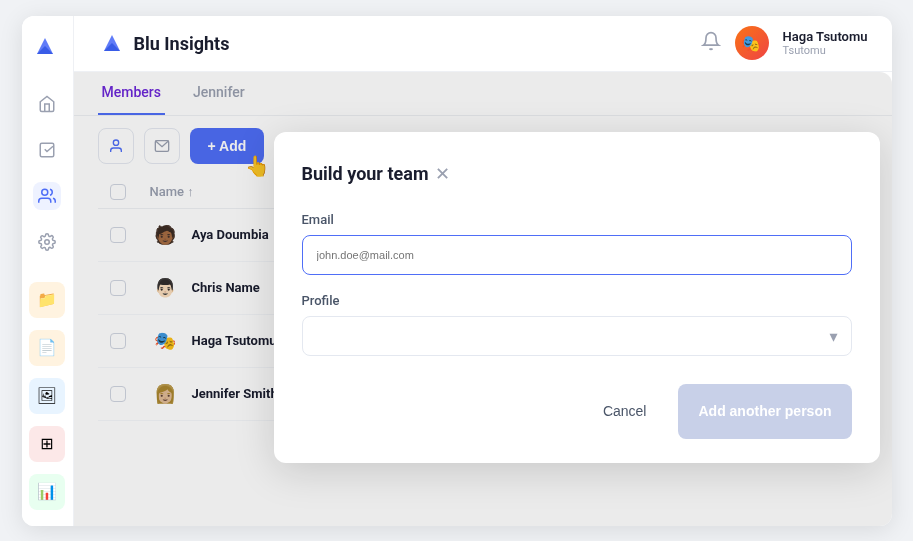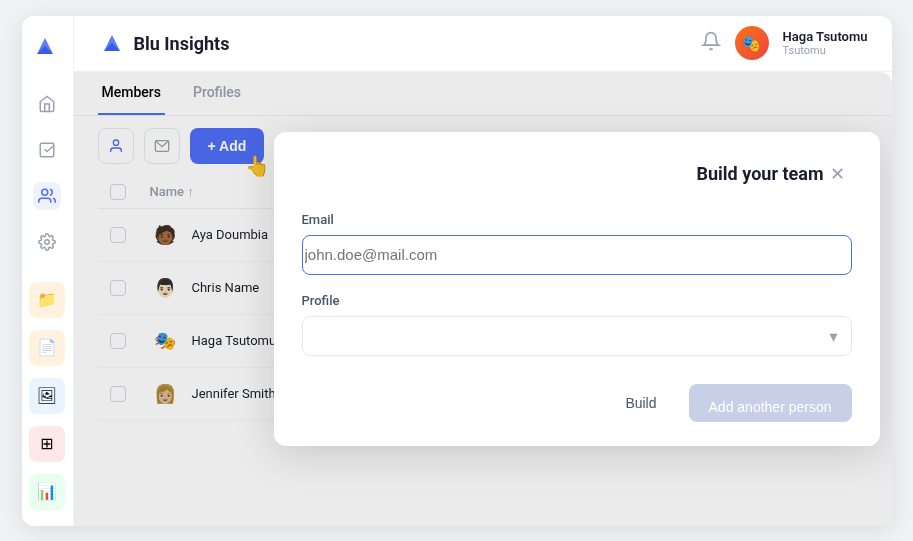--- a/index.html
+++ b/index.html
@@ -159,21 +159,21 @@
       height: 44px;
       display: flex;
       align-items: center;
       font-size: 14px;
       font-weight: 500;
       color: #9aa0b0;
       cursor: pointer;
       border-bottom: 2px solid transparent;
     }
     .tab.active {
-      color: #000000;
+      color: #6d28d9;
       border-bottom: 2px solid #4f6ef7;
     }
     
     .toolbar {
       display: flex;
       align-items: center;
       padding: 12px 24px;
       gap: 10px;
     }
     .filter-input-wrapper {
@@ -271,21 +271,21 @@
       height: 32px;
       border-radius: 50%;
       display: flex;
       align-items: center;
       justify-content: center;
       font-size: 18px;
       flex-shrink: 0;
     }
     .member-name {
       font-size: 13px;
-      font-weight: 400;
+      font-weight: 700;
       color: #1a1d2e;
     }
     
     .overlay {
       position: absolute;
       inset: 0;
       background: rgba(0,0,0,0.08);
       z-index: 10;
       border-radius: 0 12px 12px 0;
     }
@@ -297,21 +297,21 @@
       right: 12px;
       background: #fff;
       border-radius: 12px;
       box-shadow: 0 8px 40px rgba(0,0,0,0.15);
       z-index: 20;
       padding: 28px 28px 24px;
     }
     .modal-header {
       display: flex;
       align-items: center;
-      justify-content: flex-end;
+      justify-content: flex-start;
       margin-bottom: 24px;
     }
     .modal-title {
       font-size: 18px;
       font-weight: 700;
       color: #1a1d2e;
     }
     .modal-close {
       width: 28px;
       height: 28px;
@@ -333,22 +333,22 @@
       font-size: 13px;
       font-weight: 500;
       color: #4a5568;
       margin-bottom: 8px;
     }
     .form-input {
       width: 100%;
       height: 40px;
       border: 1.5px solid #4f6ef7;
       border-radius: 8px;
-      padding: 0 2px;
-      font-size: 15px;
+      padding: 0 14px;
+      font-size: 11px;
       color: #bcc5d8;
       outline: none;
       background: #fff;
     }
     .form-select {
       width: 100%;
       height: 40px;
       border: 1.5px solid #e4e8f0;
       border-radius: 8px;
       padding: 0 14px;
@@ -382,27 +382,27 @@
       height: 38px;
       background: none;
       border: none;
       font-size: 14px;
       color: #4a5568;
       cursor: pointer;
       font-weight: 500;
     }
     .add-person-btn {
       padding: 15px 20px;
-      height: 38px;
+      height: 55px;
       background: #c8d0e8;
       border: none;
       border-radius: 8px;
       font-size: 14px;
       color: #fff;
-      font-weight: 400;
+      font-weight: 700;
       cursor: not-allowed;
     }
     
     .logo-svg {
       width: 28px;
       height: 28px;
     }
     
     .cursor-indicator {
       position: absolute;
@@ -491,21 +491,21 @@
       </div>
     </div>
 
     <div class="content">
 
       <div class="tabs">
         <div class="tab active">
           <span>Members</span>
         </div>
         <div class="tab">
-          <span>Profiles</span>
+          <span>Jennifer</span>
         </div>
       </div>
 
       <div class="toolbar">
         <button class="toolbar-btn">
           <svg width="16" height="16" viewBox="0 0 24 24" fill="none" stroke="#4f6ef7" stroke-width="2">
               <path d="M20 21v-2a4 4 0 00-4-4H8a4 4 0 00-4 4v2"></path>
               <circle cx="12" cy="7" r="4"></circle>
             </svg>
         </button>
@@ -617,19 +617,19 @@
           <label class="form-label">Profile</label>
           <div class="select-wrapper">
             <select class="form-select">
               <option value=""></option>
             </select>
             <span class="select-chevron">▾</span>
           </div>
         </div>
 
         <div class="modal-footer">
-          <button class="cancel-btn">Build</button>
+          <button class="cancel-btn">Cancel</button>
           <button class="add-person-btn">Add another person</button>
         </div>
       </div>
     </div>
   </div>
 </div>
 
 </body></html>

